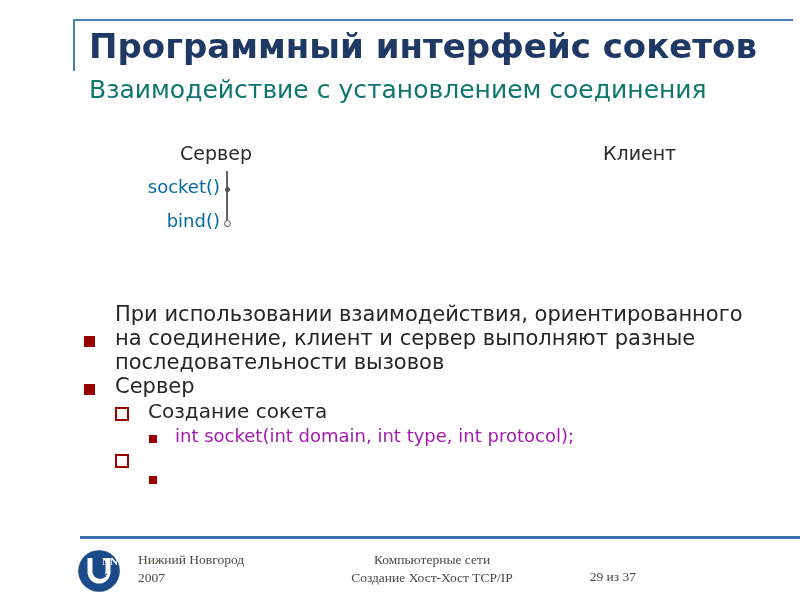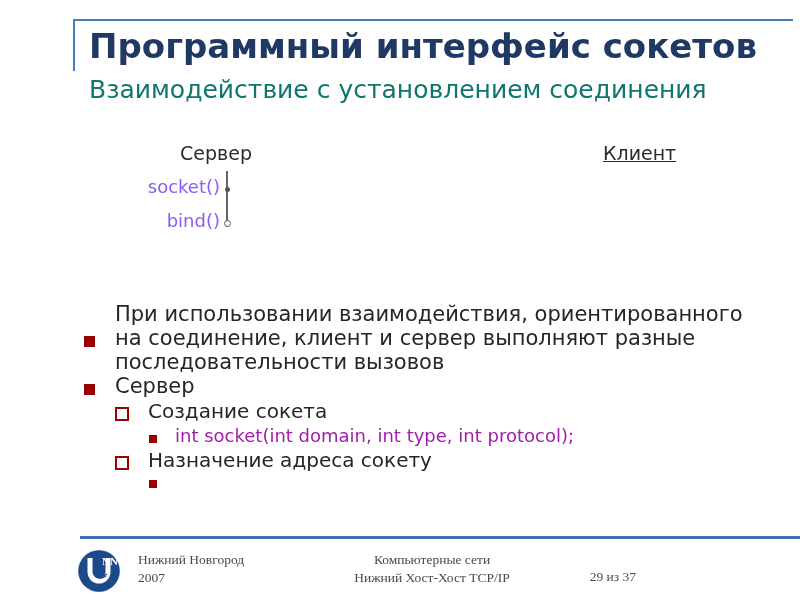--- a/index.html
+++ b/index.html
@@ -29,24 +29,24 @@
   .subtitle{
     position:absolute;left:49px;top:76px;width:730px;
     font-size:25px;font-weight:normal;line-height:28px;
     color:#0f766e;white-space:nowrap;
   }
   
   .diag-label{
     position:absolute;font-size:19px;color:#2b2b2b;white-space:nowrap;
   }
   #server-label{left:140px;top:142px;}
-  #client-label{left:563px;top:142px;text-decoration:underline;}
+  #client-label{left:563px;top:142px;}
   .diag-call{
     position:absolute;width:82px;text-align:right;
-    font-size:18px;color:#8b5cf6;white-space:nowrap;
+    font-size:18px;color:#0369a1;white-space:nowrap;
   }
   #call-socket{left:98px;top:176px;}
   #call-bind{left:98px;top:210px;}
   .lifeline{
     position:absolute;left:186px;top:171px;width:2px;height:56px;
     background:#666666;
   }
   .lifeline-dot{
     position:absolute;width:5px;height:5px;border-radius:50%;
   }
@@ -123,21 +123,20 @@
     <div class="brow l2">
       <span class="bmark"></span>
       <span class="btext">Создание сокета</span>
     </div>
     <div class="brow l3">
       <span class="bmark"></span>
       <span class="btext">int socket(int domain, int type, int protocol);</span>
     </div>
     <div class="brow l2">
       <span class="bmark"></span>
-      <span class="btext">Назначение адреса сокету</span>
     </div>
     <div class="brow l3">
       <span class="bmark"></span>
     </div>
   </div>
 
   <div class="footer-line"></div>
   <div class="footer">
     <svg class="footer-logo" viewBox="0 0 44 44" xmlns="http://www.w3.org/2000/svg">
       <circle cx="22" cy="22" r="21" fill="#1b4a8a"></circle>
@@ -146,18 +145,18 @@
       <path d="M17 25 q5 7 12 2" fill="none" stroke="#1b4a8a" stroke-width="1.3"></path>
       <path d="M16 22 q6 9 14 3" fill="none" stroke="#1b4a8a" stroke-width="1.3"></path>
       <text x="25" y="16" font-size="11" font-weight="bold" fill="#ffffff" font-family="Liberation Serif, serif">NN</text>
     </svg>
     <div class="footer-left">
       <div>Нижний Новгород</div>
       <div>2007</div>
     </div>
     <div class="footer-center">
       <div>Компьютерные сети</div>
-      <div>Нижний Хост-Хост TCP/IP</div>
+      <div>Создание Хост-Хост TCP/IP</div>
     </div>
     <div class="footer-right">29 из 37</div>
   </div>
 
 </div>
 
 </body></html>

